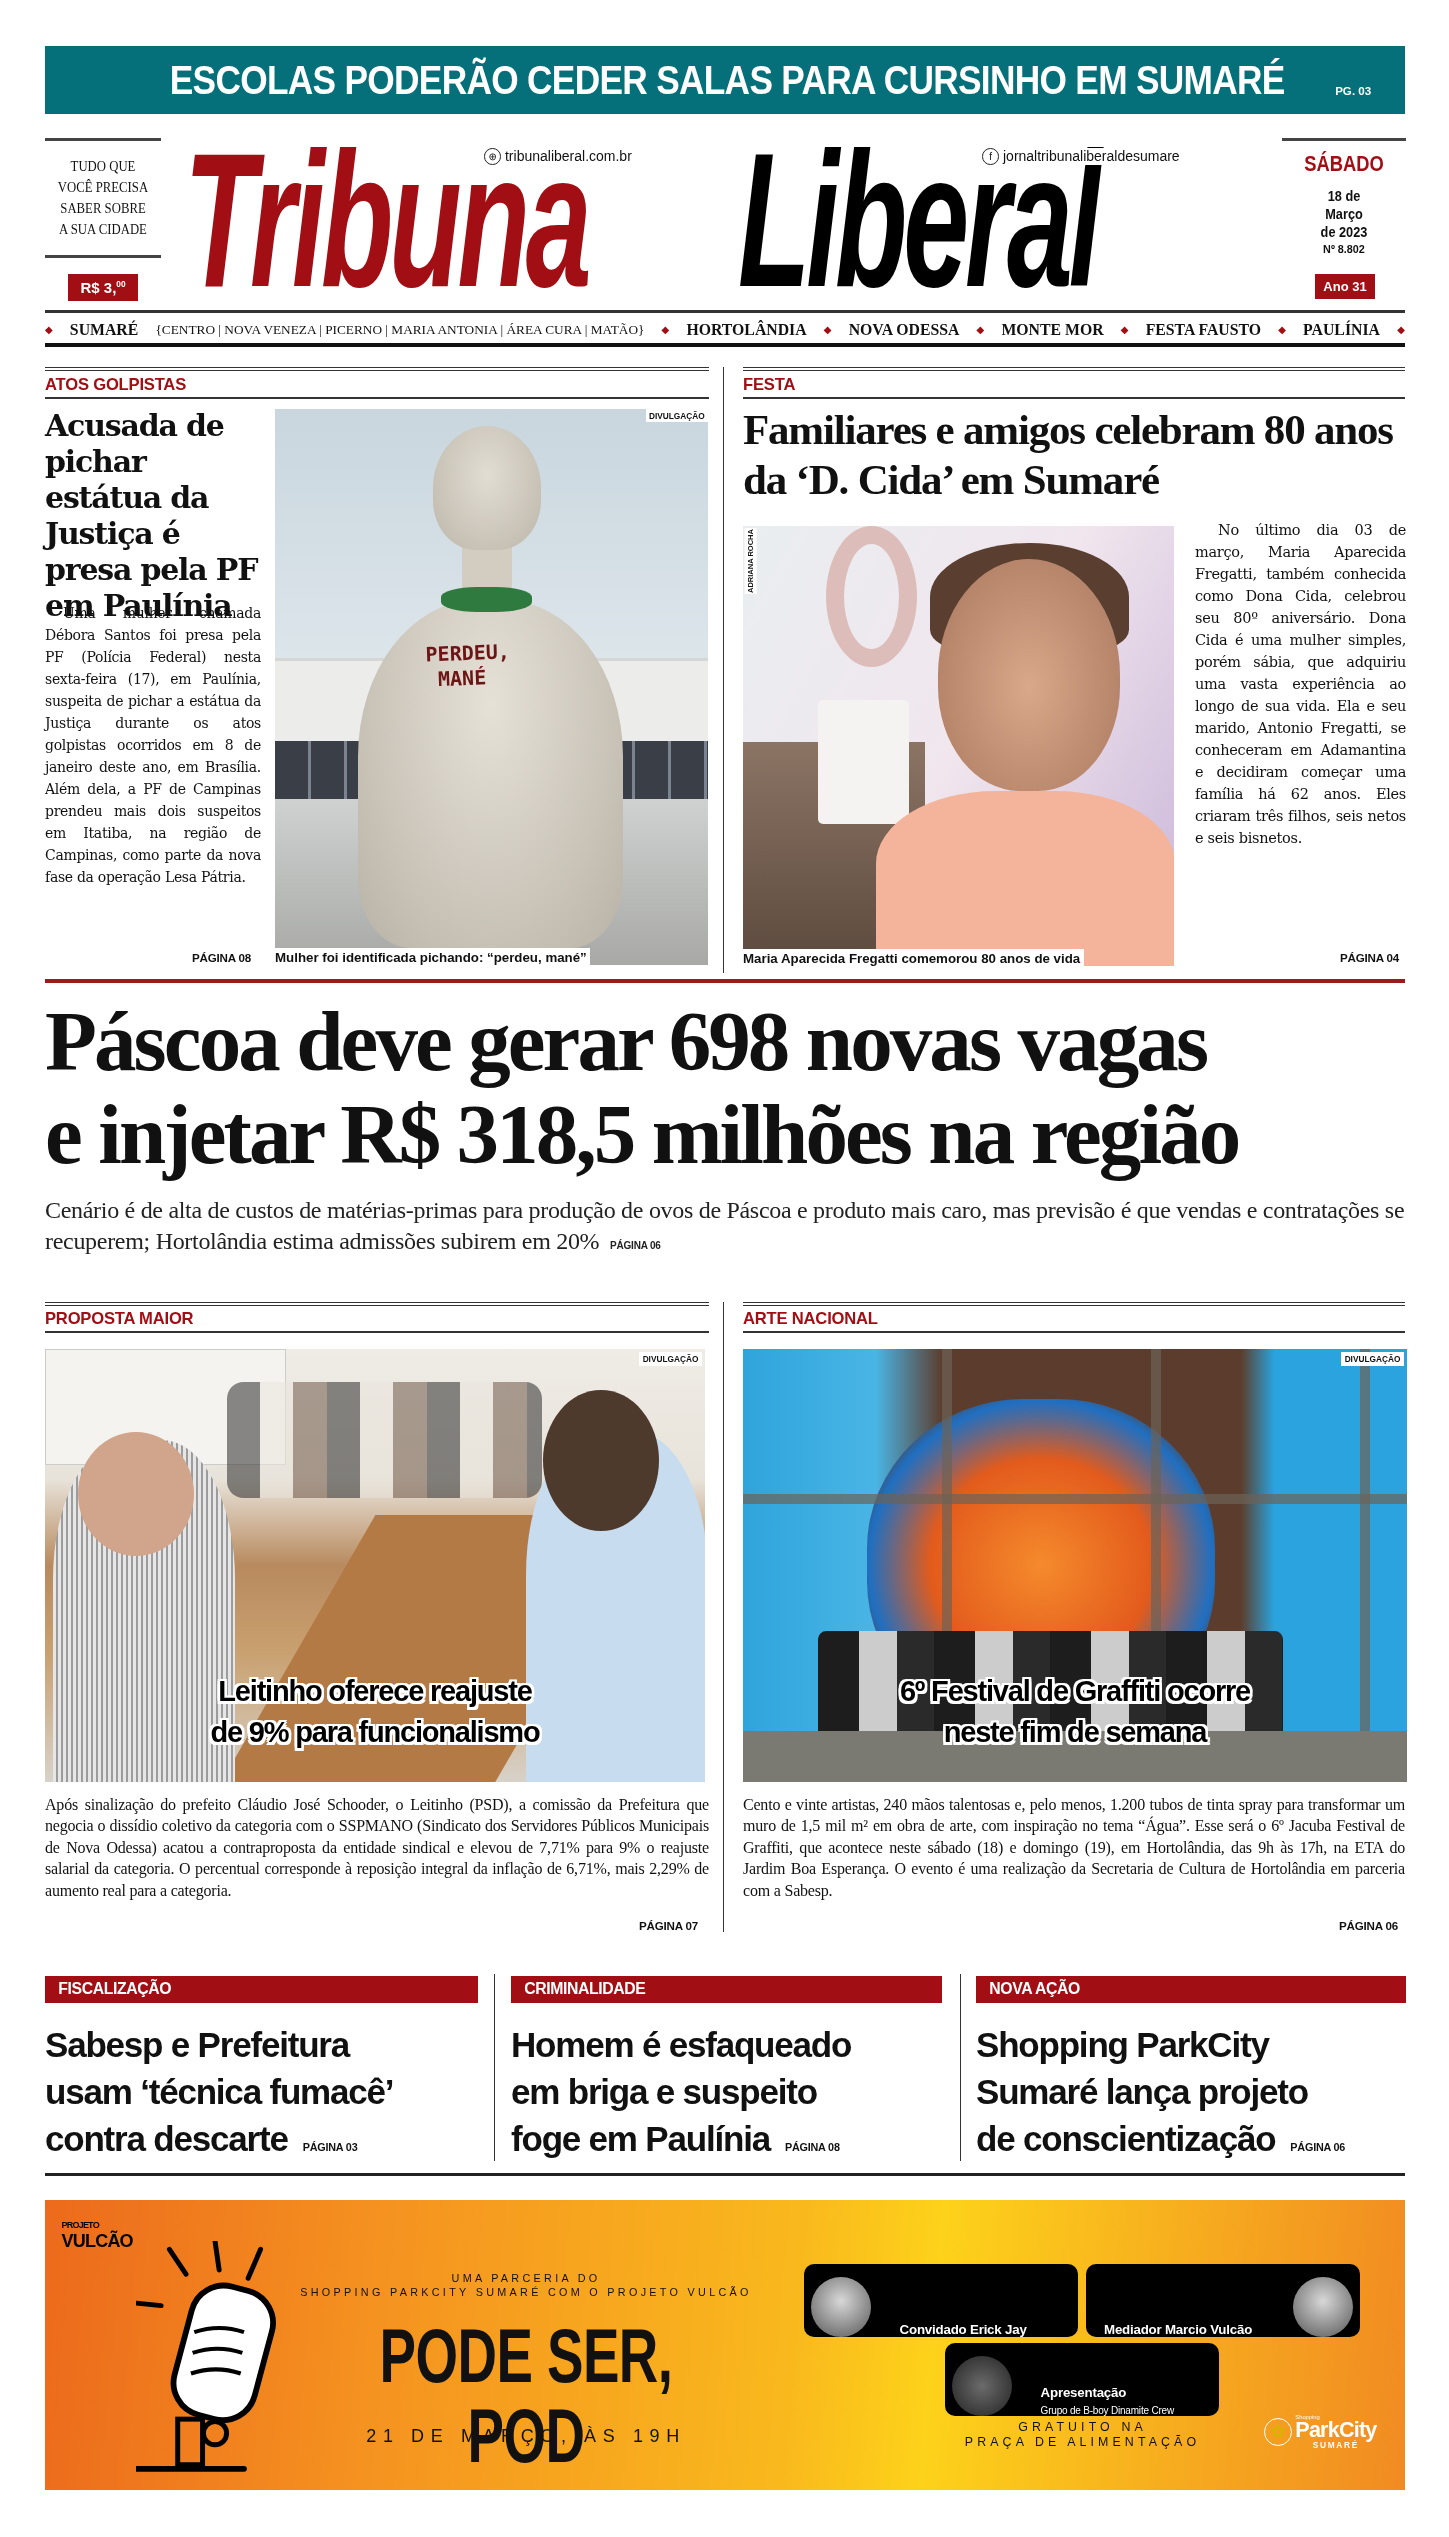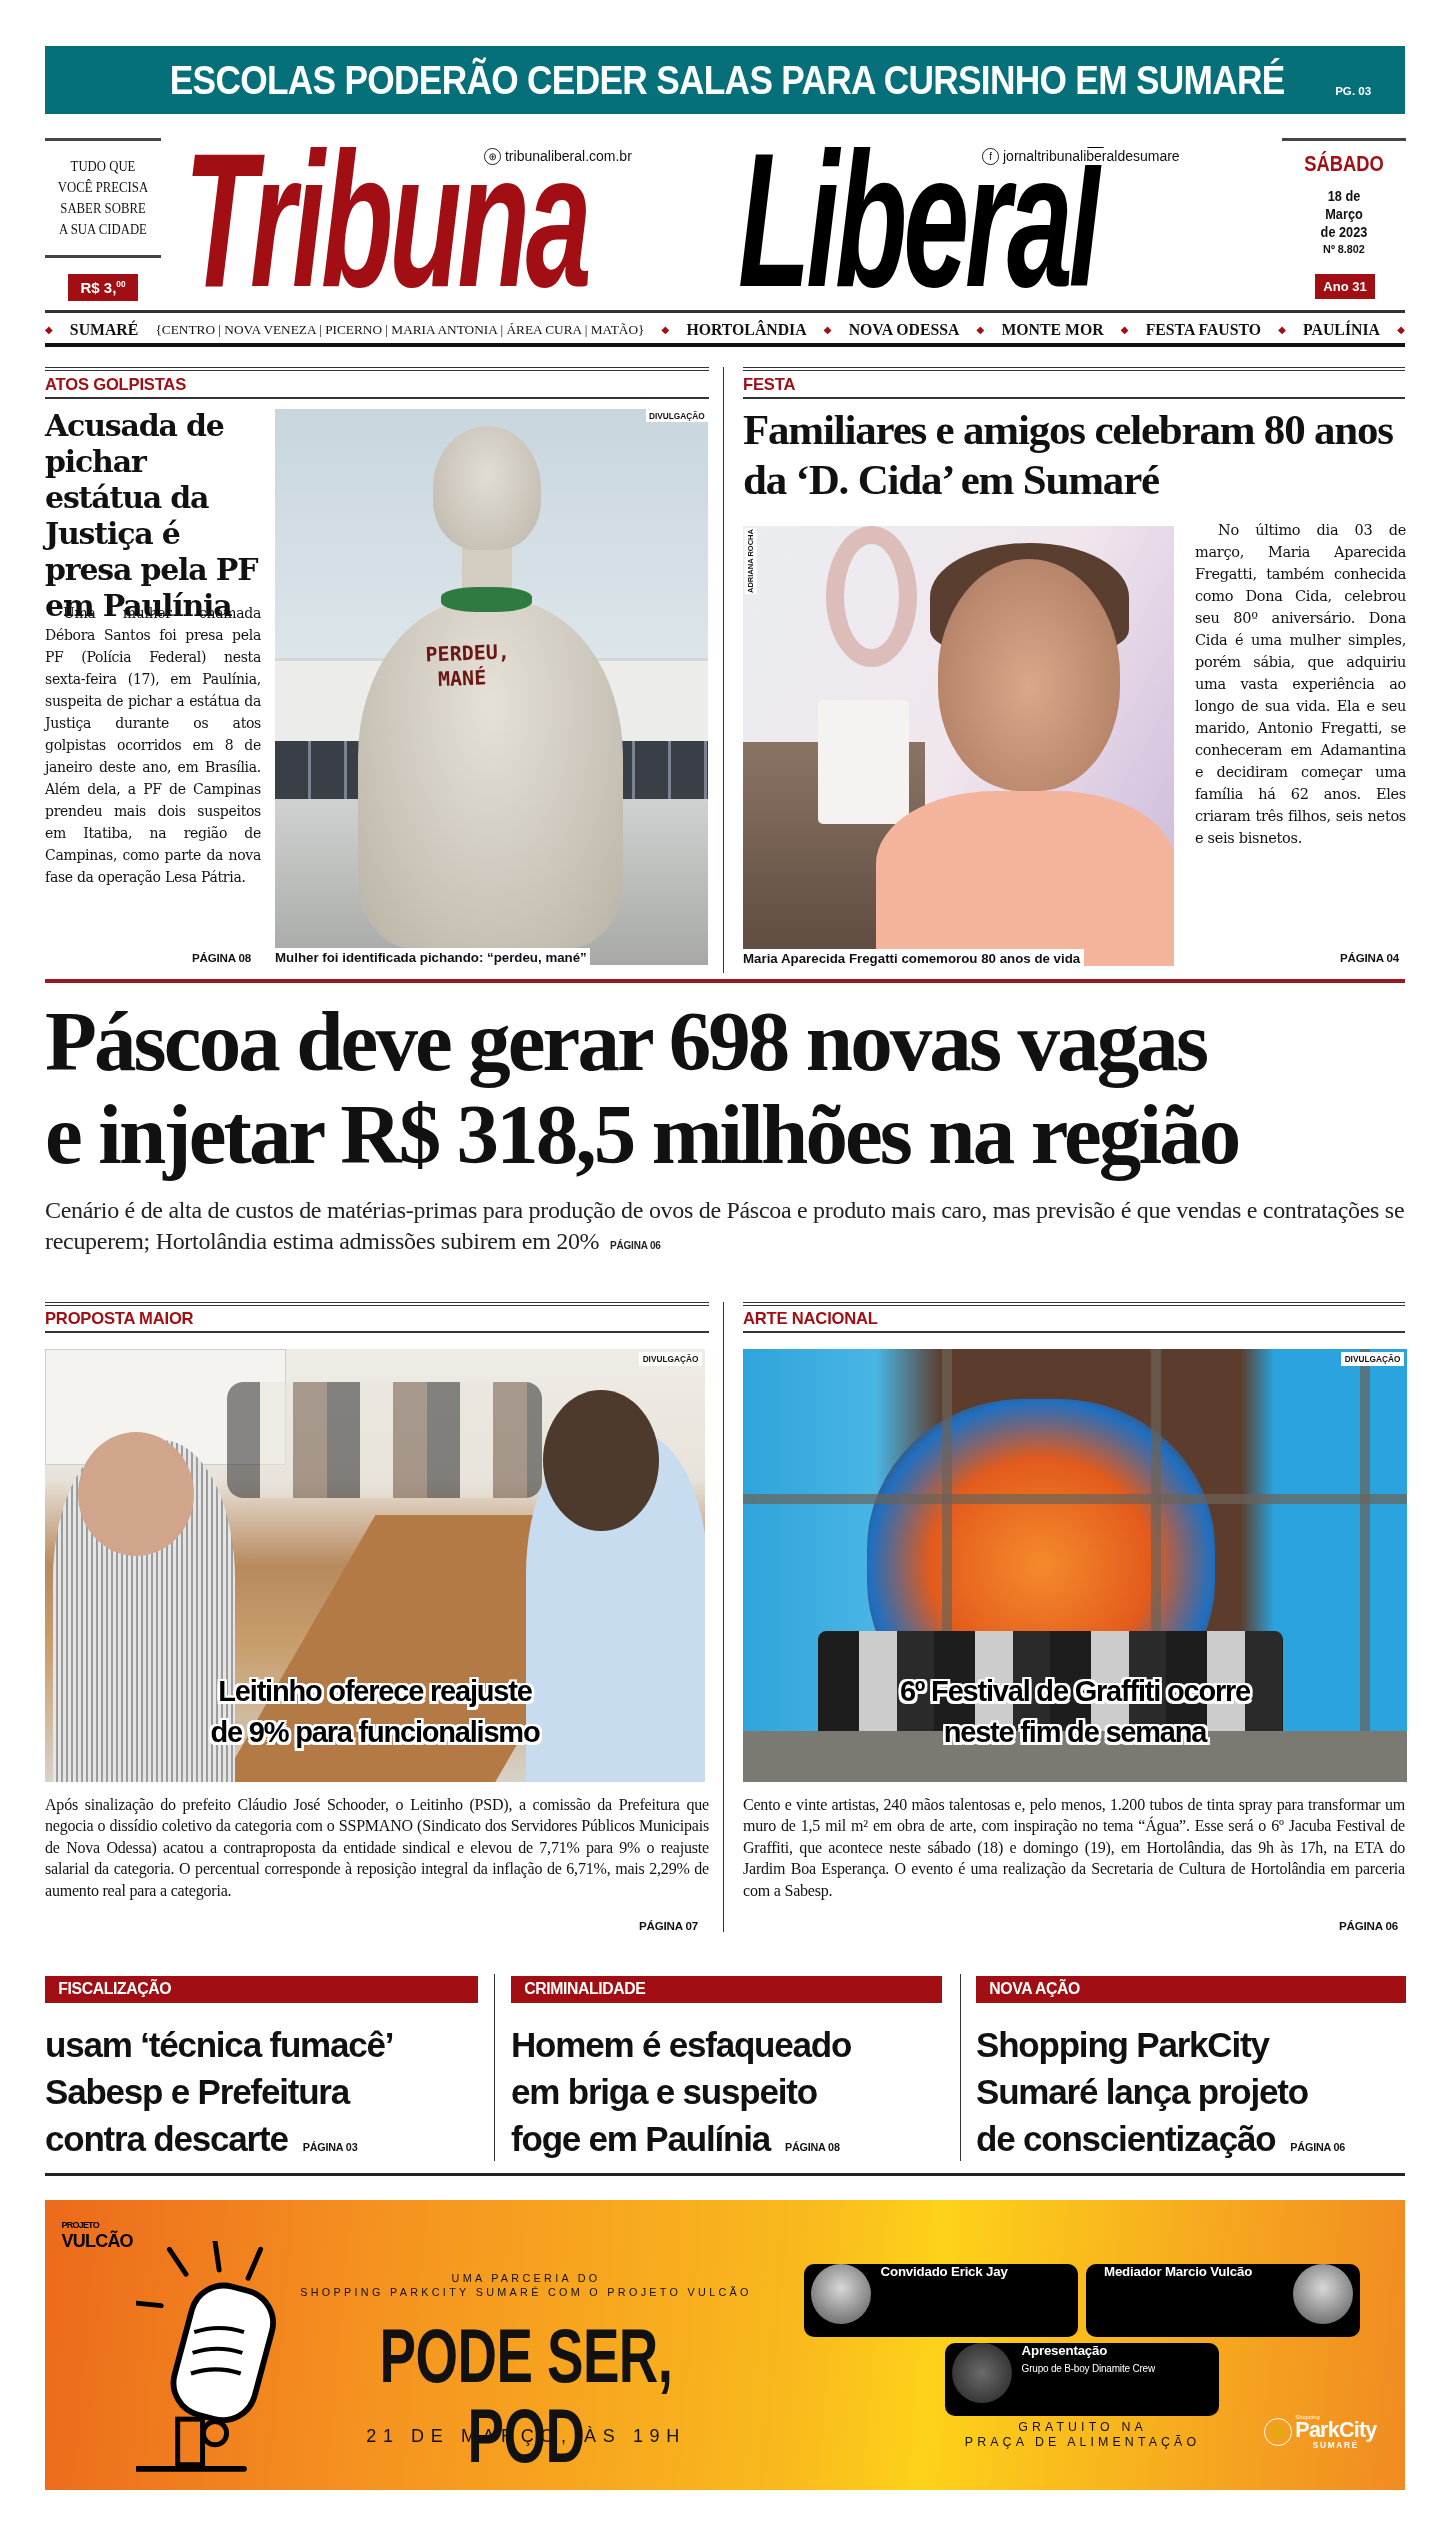--- a/index.html
+++ b/index.html
@@ -94,21 +94,21 @@
   .brief-head .page-ref { font-size: 10.8px; margin-left: 15px; }
 
   
   #ad { left: 45px; top: 2200px; width: 1360px; height: 290px; background: linear-gradient(95deg,#ec6a1c 0%,#f59320 25%,#f9b91d 55%,#fdd21a 65%,#f6a81f 85%,#f18b22 100%); overflow: hidden; }
   .mic { position: absolute; left: 91px; top: 41px; width: 216px; height: 232px; }
   .ad-logo { position: absolute; left: 16.6px; top: 16.6px; font-family: "Liberation Sans", sans-serif; font-weight: bold; color: #000; font-size: 18px; line-height: 16.6px; letter-spacing: -0.8px; }
   .ad-logo .small { font-size: 9px; }
   .ad-partner { position: absolute; left: 232px; top: 71px; width: 498px; text-align: center; font-family: "Liberation Sans", sans-serif; font-size: 10.8px; letter-spacing: 3.3px; line-height: 14px; }
   .ad-title { position: absolute; left: 232px; top: 116px; width: 498px; text-align: center; font-family: "Liberation Sans", sans-serif; font-weight: bold; font-size: 76px; letter-spacing: -0.8px; transform: scaleX(0.72); line-height: 80px; }
   .ad-date { position: absolute; left: 232px; top: 226px; width: 498px; text-align: center; font-family: "Liberation Sans", sans-serif; font-size: 18px; letter-spacing: 6.6px; }
-  .pill { position: absolute; background: #000; color: #fff; border-radius: 10px; display: flex; align-items: flex-start; font-family: "Liberation Sans", sans-serif; font-weight: bold; }
+  .pill { position: absolute; background: #000; color: #fff; border-radius: 10px; display: flex; align-items: flex-end; font-family: "Liberation Sans", sans-serif; font-weight: bold; gap: 19px; }
   .pill .av { width: 60px; height: 60px; border-radius: 50%; background: radial-gradient(circle at 50% 40%,#d8d8d8,#555); flex-shrink: 0; }
   .pill .lbl { font-size: 13.3px; padding: 0 10px; letter-spacing: -0.2px; }
   .pill .sub { font-weight: normal; font-size: 10px; display: block; margin-top: 5px; }
   .ad-free { position: absolute; left: 888px; top: 220px; width: 299px; text-align: center; font-family: "Liberation Sans", sans-serif; font-size: 12.4px; letter-spacing: 4.1px; line-height: 15px; }
   .ad-park { position: absolute; left: 1219px; top: 214px; color: #fff; font-family: "Liberation Sans", sans-serif; display: flex; align-items: center; gap: 3.3px; }
   .ad-park .flower { width: 28px; height: 28px; border: 1.7px solid #fff; border-radius: 50%; display: flex; align-items: center; justify-content: center; font-size: 16.6px; color: #d8b400; background: transparent; }
   .ad-park .name { font-size: 21.6px; font-weight: bold; letter-spacing: -0.8px; line-height: 20px; }
   .ad-park .city { font-size: 8.3px; font-weight: bold; letter-spacing: 1.7px; text-align: center; }
   .ad-park .shop { font-size: 5.8px; }
 </style>
@@ -261,22 +261,22 @@
     <div>6º Festival de Graffiti ocorre</div>
     <div>neste fim de semana</div>
   </div>
 </div>
 <div class="abs body-text" style="left:743px;top:1794px;width:662px;font-family:'Liberation Serif',serif;font-size:16px;line-height:21.4px;letter-spacing:-0.2px;">Cento e vinte artistas, 240 mãos talentosas e, pelo menos, 1.200 tubos de tinta spray para transformar um muro de 1,5 mil m² em obra de arte, com inspiração no tema “Água”. Esse será o 6º Jacuba Festival de Graffiti, que acontece neste sábado (18) e domingo (19), em Hortolândia, das 9h às 17h, na ETA do Jardim Boa Esperança. O evento é uma realização da Secretaria de Cultura de Hortolândia em parceria com a Sabesp.</div>
 <div class="abs page-ref" style="left:1339px;top:1919px;">PÁGINA 06</div>
 
 <div class="abs" style="left:45px;top:1976px;width:433px;">
   <div class="brief-kicker">FISCALIZAÇÃO</div>
   <div class="brief-head" style="margin-top:18px;">
+    <div>Sabesp e Prefeitura</div>
     <div>usam ‘técnica fumacê’</div>
-    <div>Sabesp e Prefeitura</div>
     <div><span>contra descarte</span><span class="page-ref">PÁGINA 03</span></div>
   </div>
 </div>
 <div class="abs vcol" style="left:494px;top:1974px;height:187px;"></div>
 <div class="abs" style="left:511px;top:1976px;width:431px;">
   <div class="brief-kicker">CRIMINALIDADE</div>
   <div class="brief-head" style="margin-top:18px;">
     <div>Homem é esfaqueado</div>
     <div>em briga e suspeito</div>
     <div><span>foge em Paulínia</span><span class="page-ref">PÁGINA 08</span></div>

